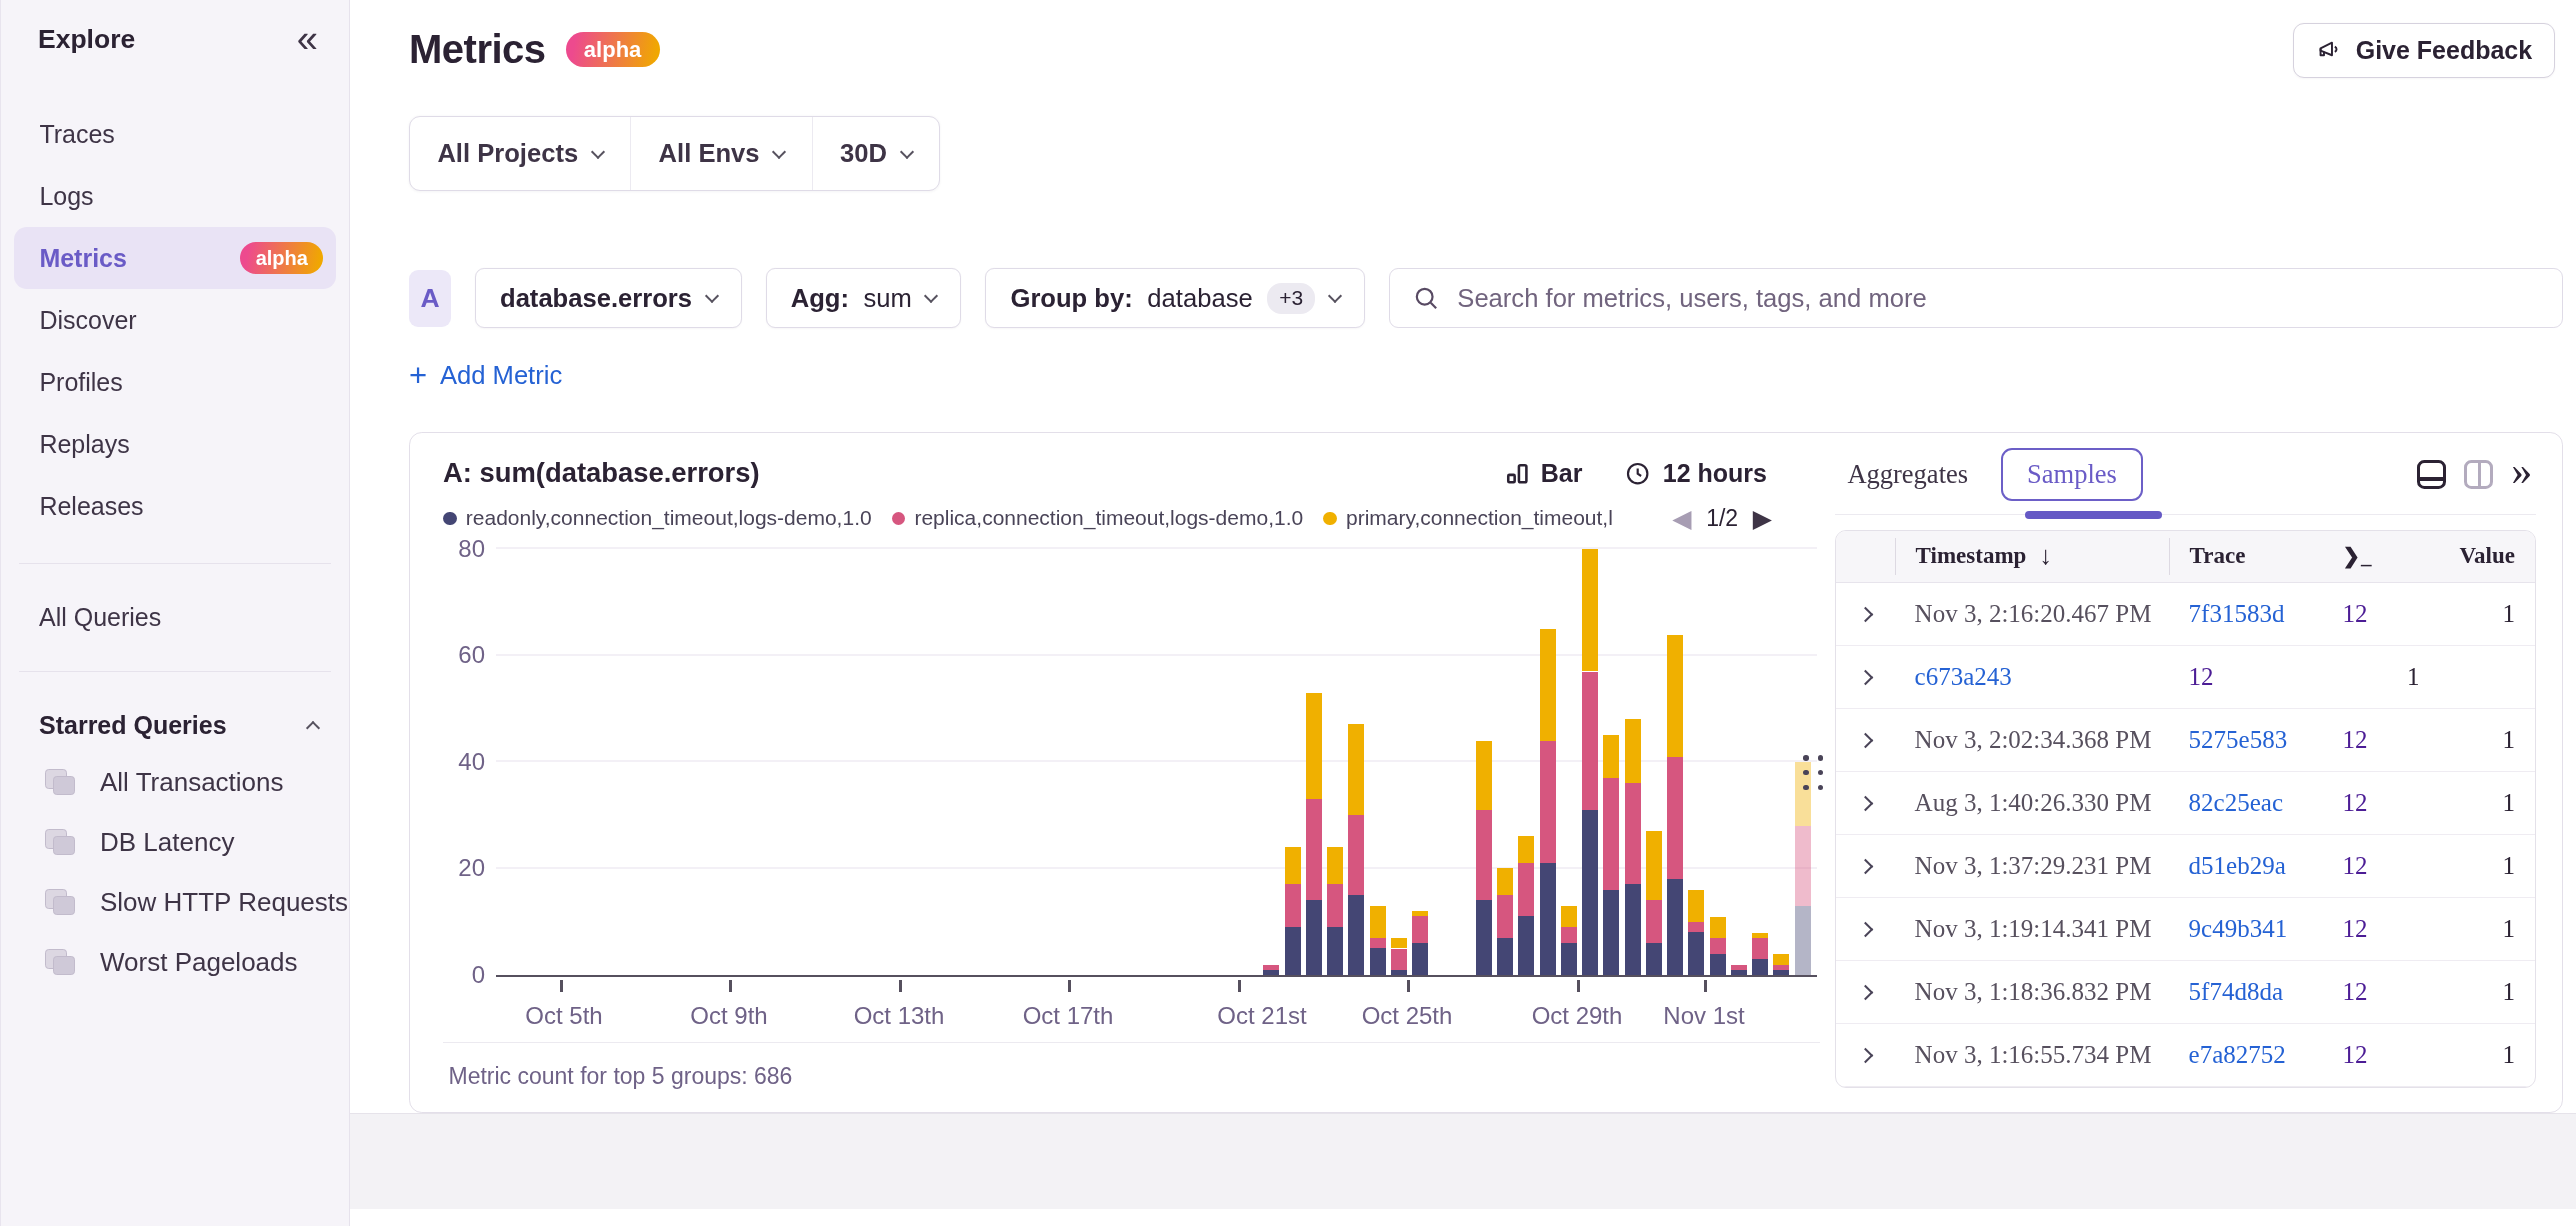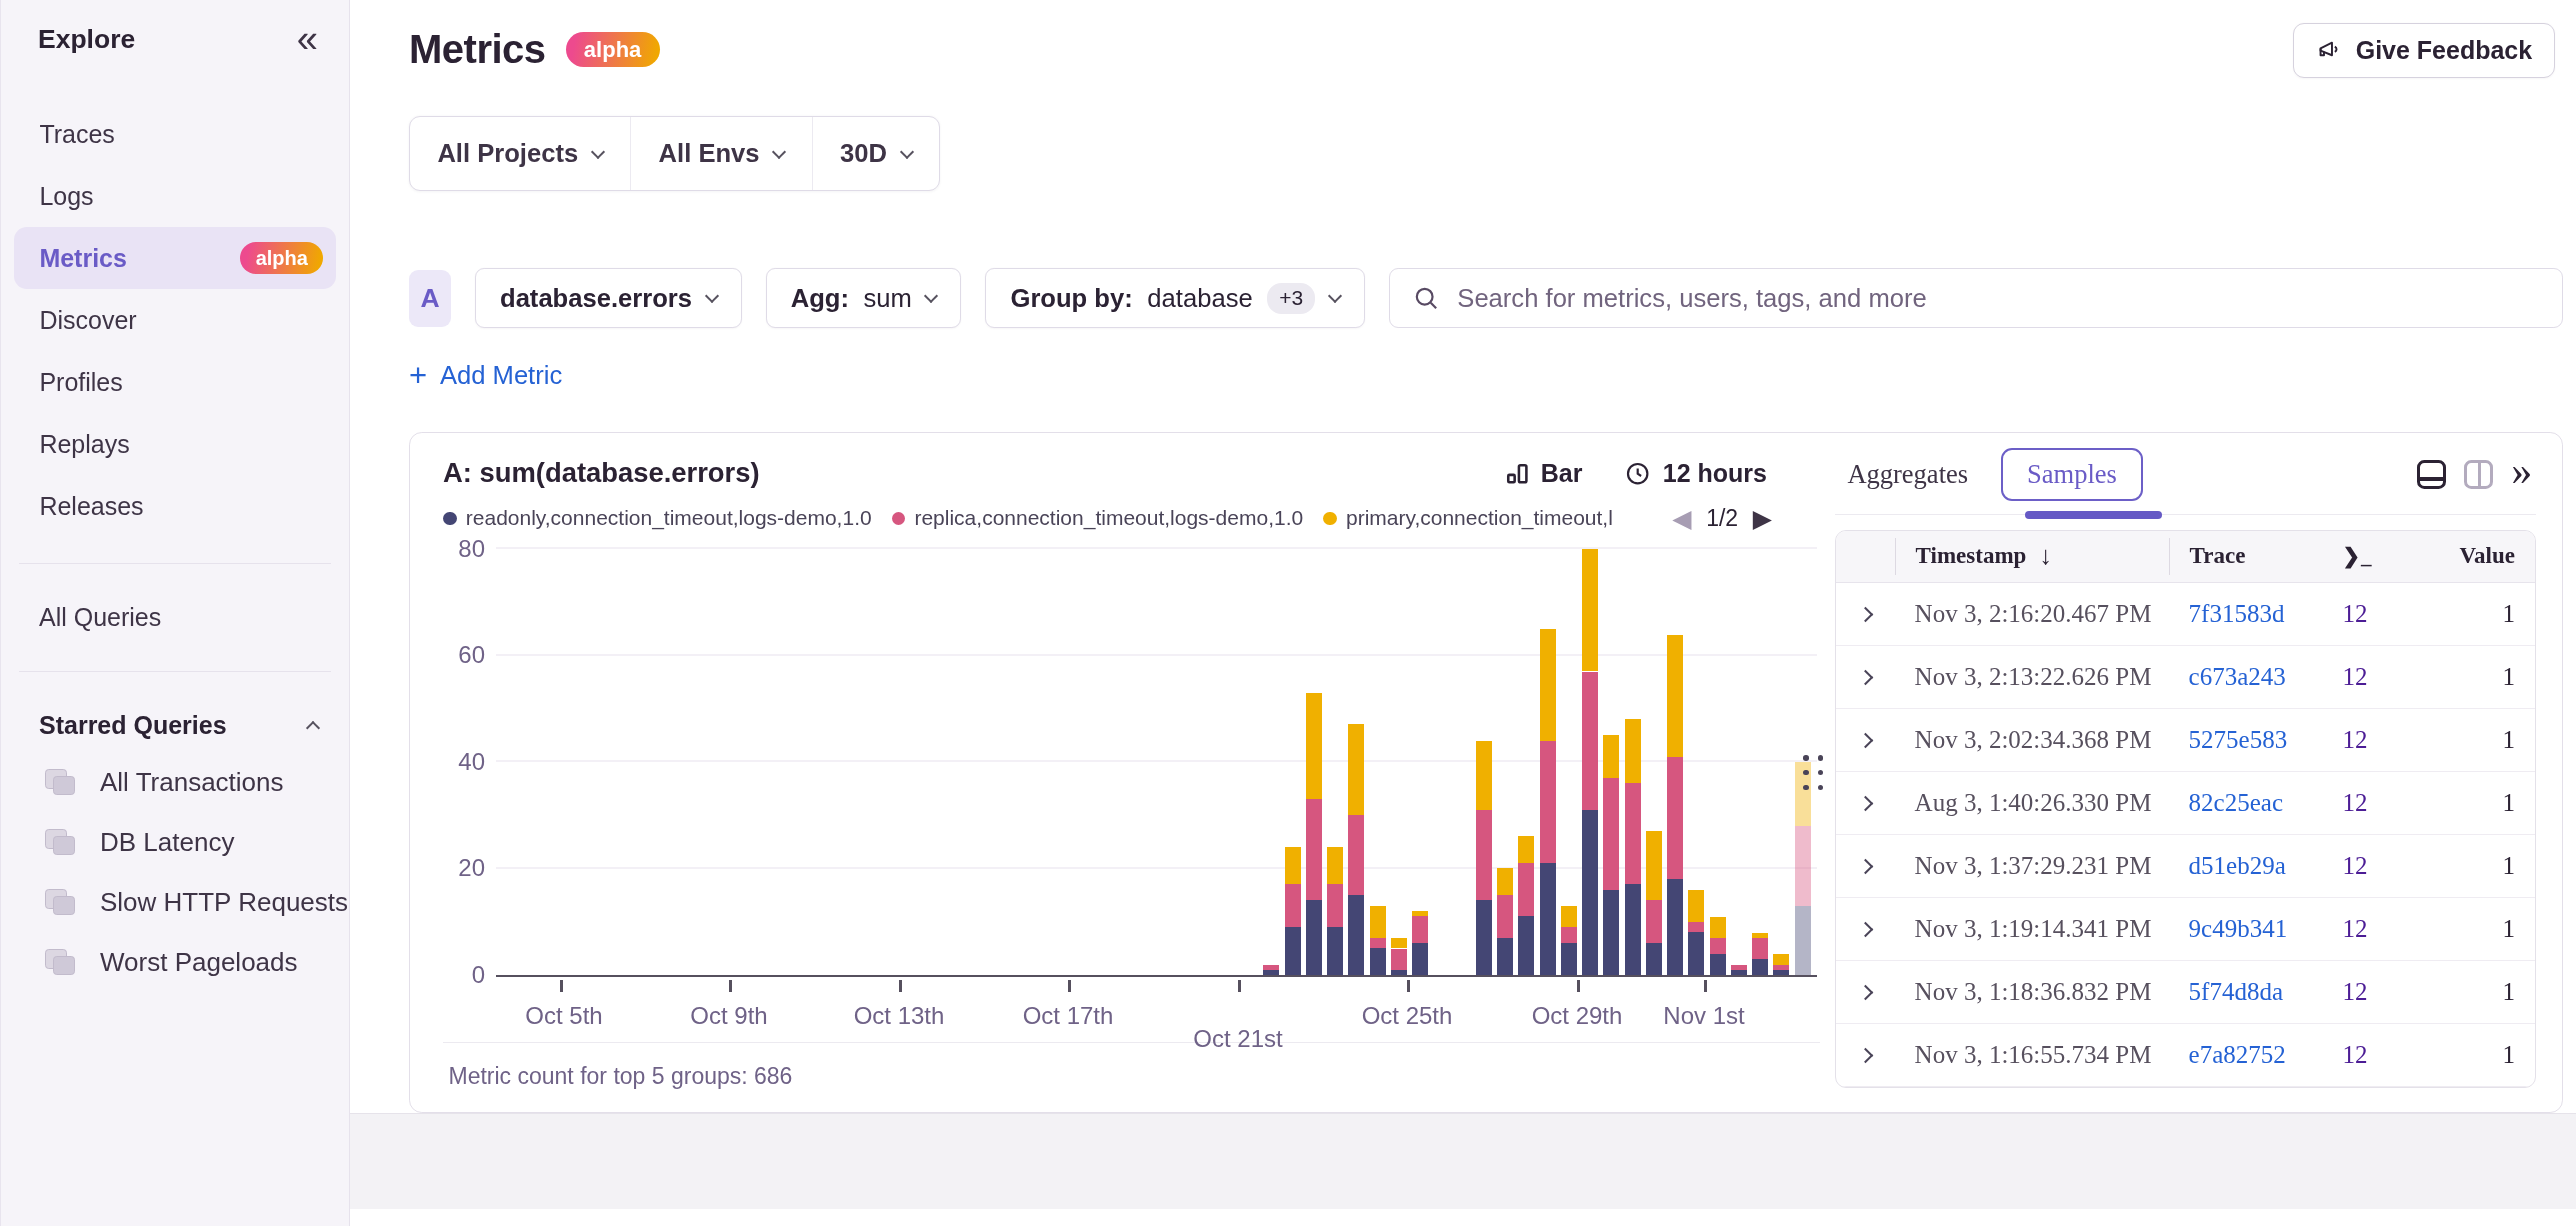--- a/index.html
+++ b/index.html
@@ -391,21 +391,21 @@
           <div class="xaxis" id="xaxis">
               <div class="xtick" style="left: 64px;"></div>
               <div class="xlab" style="left: 68px;">Oct 5th</div>
               <div class="xtick" style="left: 233px;"></div>
               <div class="xlab" style="left: 233px;">Oct 9th</div>
               <div class="xtick" style="left: 403px;"></div>
               <div class="xlab" style="left: 403px;">Oct 13th</div>
               <div class="xtick" style="left: 572px;"></div>
               <div class="xlab" style="left: 572px;">Oct 17th</div>
               <div class="xtick" style="left: 742px;"></div>
-              <div class="xlab" style="left: 742px; margin-top: 23px;">Oct 21st</div>
+              <div class="xlab" style="left: 766px;">Oct 21st</div>
               <div class="xtick" style="left: 911px;"></div>
               <div class="xlab" style="left: 911px;">Oct 25th</div>
               <div class="xtick" style="left: 1081px;"></div>
               <div class="xlab" style="left: 1081px;">Oct 29th</div>
               <div class="xtick" style="left: 1208px;"></div>
               <div class="xlab" style="left: 1208px;">Nov 1st</div>
             </div>
         </div>
 
         <div class="chart-footer">Metric count for top 5 groups: 686</div>
@@ -456,21 +456,20 @@
                 </div>
                 <div class="cell-ts">Nov 3, 2:16:20.467 PM</div>
                 <div class="cell-trace">7f31583d</div>
                 <div class="cell-prof">12</div>
                 <div class="cell-val">1</div>
               </div>
               <div class="t-grid t-row">
                 <div class="row-exp">
                   <span class="cv right"></span>
                 </div>
-                <div class="cell-ts">Nov 3, 2:13:22.626 PM</div>
                 <div class="cell-trace">c673a243</div>
                 <div class="cell-prof">12</div>
                 <div class="cell-val">1</div>
               </div>
               <div class="t-grid t-row">
                 <div class="row-exp">
                   <span class="cv right"></span>
                 </div>
                 <div class="cell-ts">Nov 3, 2:02:34.368 PM</div>
                 <div class="cell-trace">5275e583</div>

